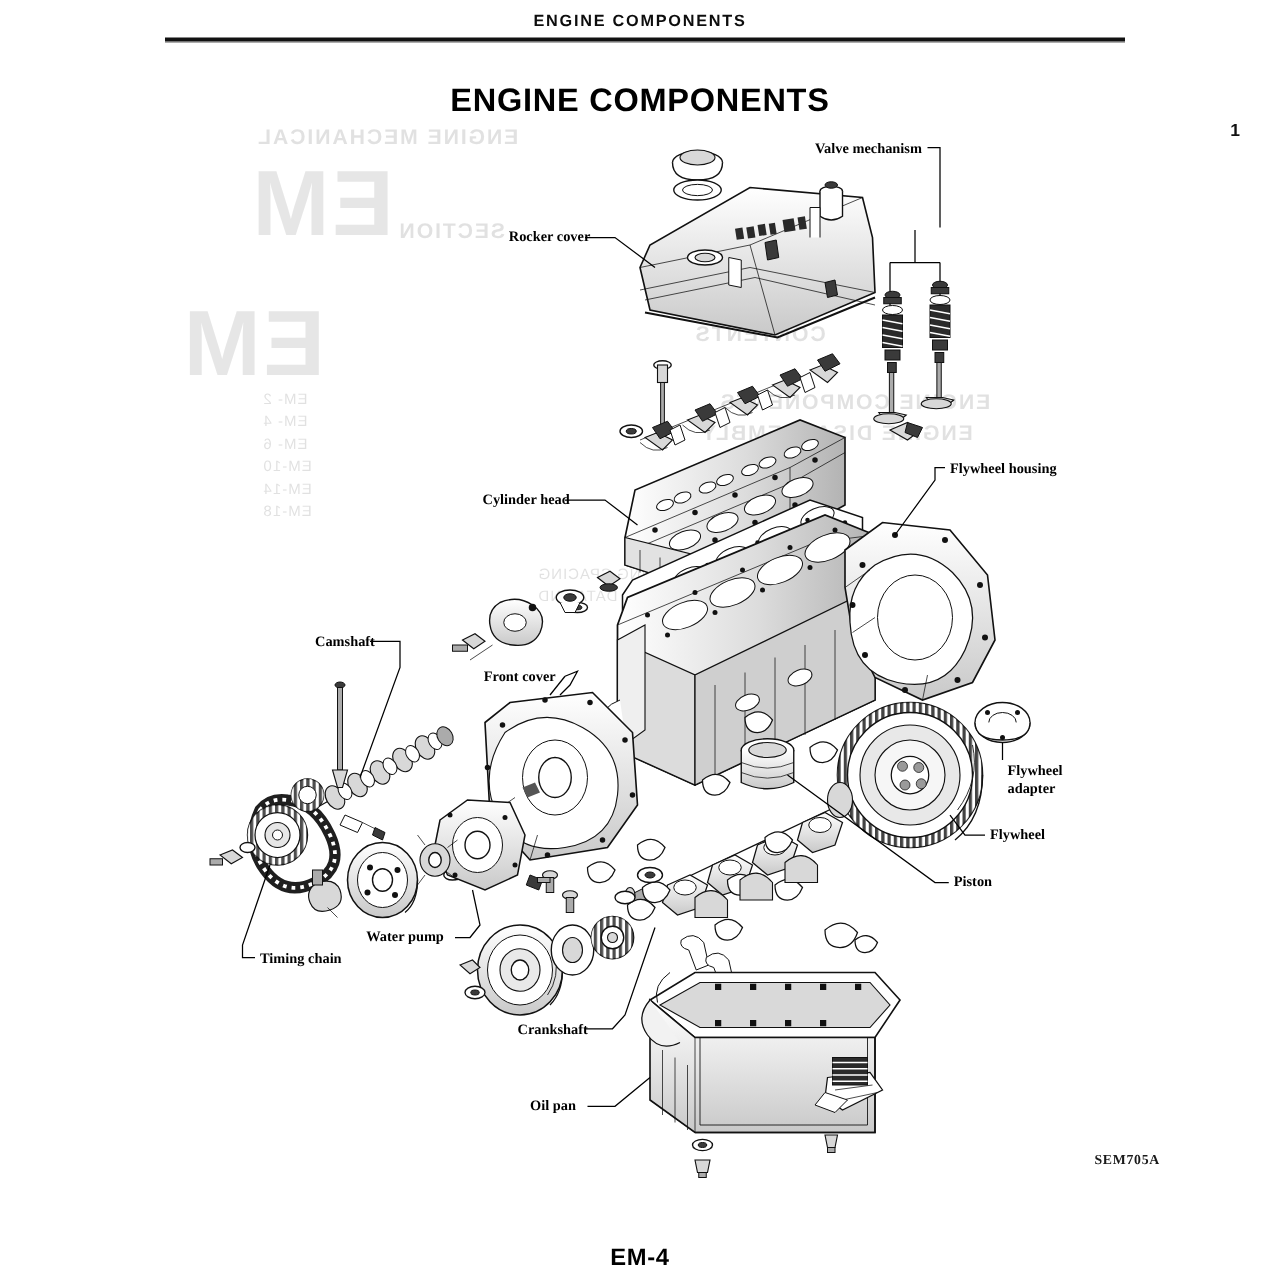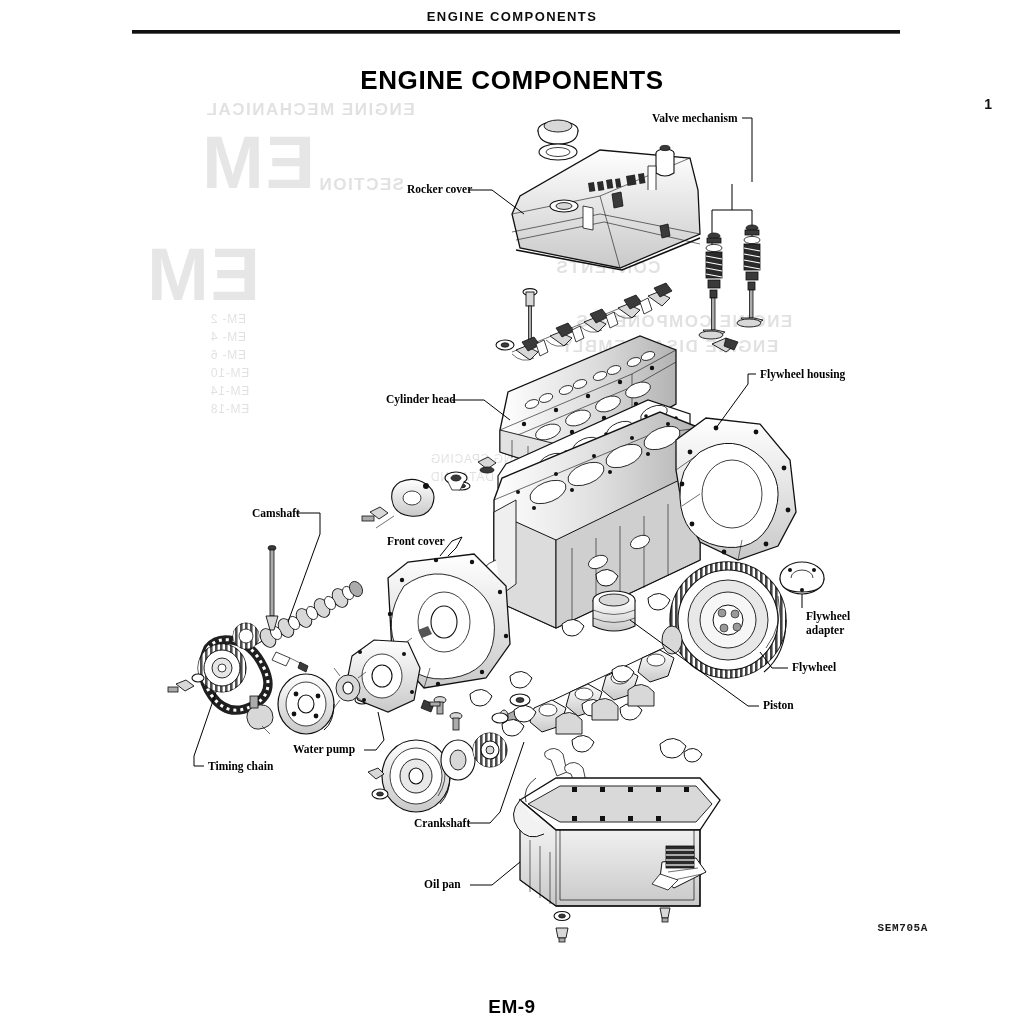--- a/index.html
+++ b/index.html
@@ -46,21 +46,21 @@
 
   .cornernum{
     position:absolute;right:32px;top:96px;
     font-family:"Liberation Sans",sans-serif;
     font-size:14px;font-weight:bold;color:#111;
   }
 
   
   .figcode{
     position:absolute;right:96px;top:922px;
-    font-family:Liberation Mono, monospace;
+    font-family:Liberation Serif, serif;
     font-weight:bold;font-size:11px;letter-spacing:0.6px;color:#1a1a1a;padding-left:48px;
   }
   .pagenum{
     position:absolute;left:0;right:0;top:996px;
     text-align:center;
     font-family:"Liberation Sans",sans-serif;
     font-weight:bold;font-size:19px;letter-spacing:0.5px;color:#000;
   }
 
   
@@ -762,15 +762,15 @@
           <text x="763" y="709" text-anchor="start" class="callout">Piston</text>
           <text x="293" y="753" text-anchor="start" class="callout">Water pump</text>
           <text x="208" y="770" text-anchor="start" class="callout">Timing chain</text>
           <text x="414" y="827" text-anchor="start" class="callout">Crankshaft</text>
           <text x="424" y="888" text-anchor="start" class="callout">Oil pan</text>
         </g>
   </svg>
   </div>
 
   <div class="figcode">SEM705A</div>
-  <div class="pagenum">EM-9</div>
+  <div class="pagenum">EM-4</div>
 
 </div>
 
 </body></html>

